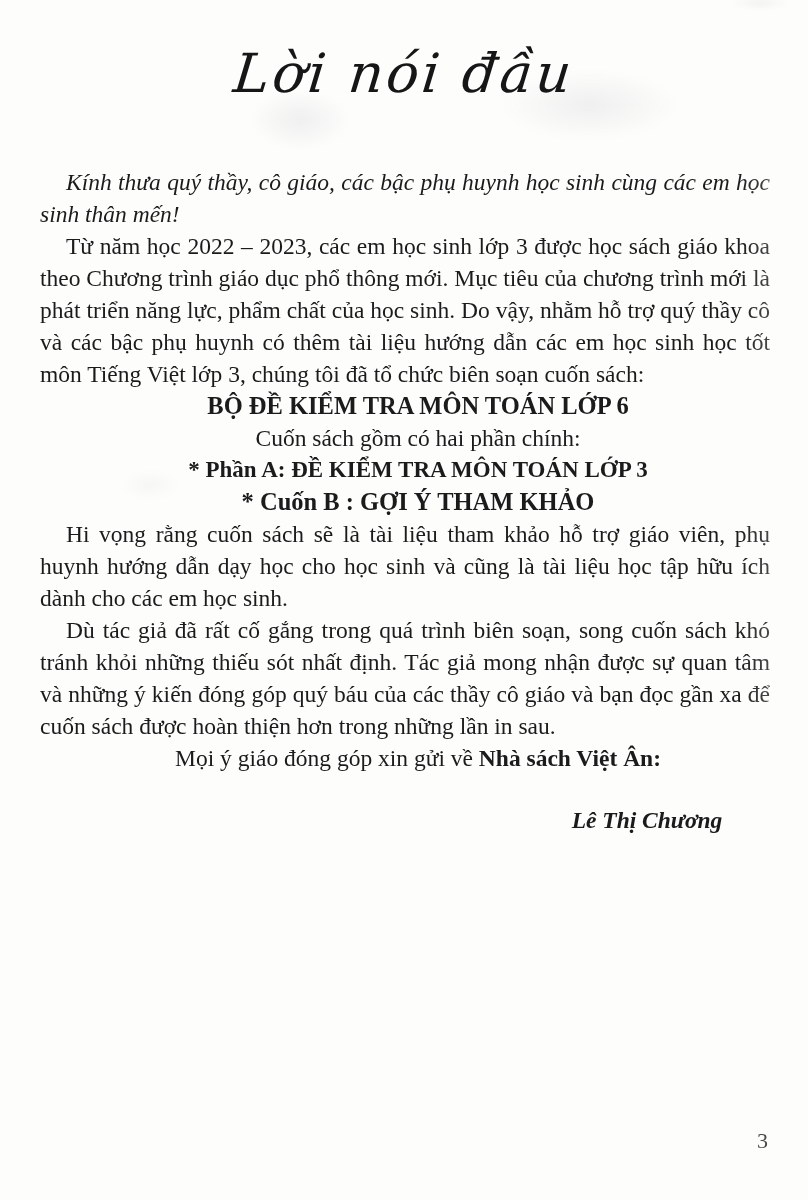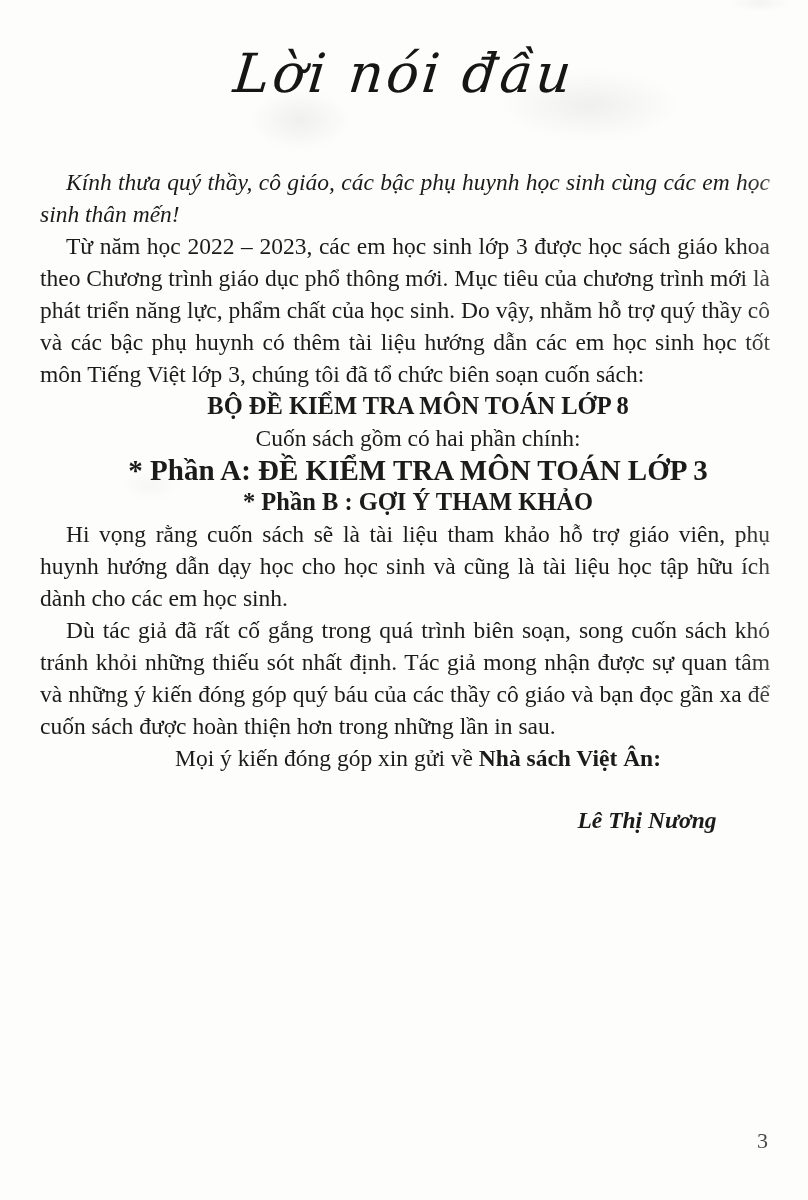--- a/index.html
+++ b/index.html
@@ -42,21 +42,21 @@
   .left { text-align: center; }
   .p-intro   { margin-top: 10px; }
   .p-booktitle {
     margin-top: 4px;
     text-align: center;
     text-indent: 0;
     font-weight: 700;
     font-size: 24.5px;
   }
   .p-partsintro { margin-top: 6px; }
-  .p-parta { margin-top: 0px; font-weight: 700; font-size: 29px; }
+  .p-parta { margin-top: 0px; font-weight: 700; font-size: 23px; }
   .p-partb { margin-top: 6px; font-weight: 700; font-size: 24.5px; }
   .p-hope    { margin-top: 7px; }
   .p-apology { margin-top: 7px; }
   .p-feedback{ margin-top: 4px; }
   .p-address { margin-top: 3px; }
   .p-email   { margin-top: 3px; }
   .p-thanks  { margin-top: 14px; }
   .signature {
     margin-top: 28px;
     margin-left: auto;
@@ -106,42 +106,42 @@
   <div class="smudge smudge-d"></div>
 
   <h1 class="script-title">Lời nói đầu</h1>
 
   <div class="content">
 
     <p class="italic p-greeting">Kính thưa quý thầy, cô giáo, các bậc phụ huynh học sinh cùng các em học sinh thân mến!</p>
 
     <p class="p-intro">Từ năm học 2022 – 2023, các em học sinh lớp 3 được học sách giáo khoa theo Chương trình giáo dục phổ thông mới. Mục tiêu của chương trình mới là phát triển năng lực, phẩm chất của học sinh. Do vậy, nhằm hỗ trợ quý thầy cô và các bậc phụ huynh có thêm tài liệu hướng dẫn các em học sinh học tốt môn Tiếng Việt lớp 3, chúng tôi đã tổ chức biên soạn cuốn sách:</p>
 
-    <p class="p-booktitle">BỘ ĐỀ KIỂM TRA MÔN TOÁN LỚP 8</p>
+    <p class="p-booktitle">BỘ ĐỀ KIỂM TRA MÔN TOÁN LỚP 6</p>
 
     <p class="p-partsintro left">Cuốn sách gồm có hai phần chính:</p>
 
     <p class="p-parta left">* Phần A: ĐỀ KIỂM TRA MÔN TOÁN LỚP 3</p>
 
-    <p class="p-partb left">* Phần B : GỢI Ý THAM KHẢO</p>
+    <p class="p-partb left">* Cuốn B : GỢI Ý THAM KHẢO</p>
 
     <p class="p-hope">Hi vọng rằng cuốn sách sẽ là tài liệu tham khảo hỗ trợ giáo viên, phụ huynh hướng dẫn dạy học cho học sinh và cũng là tài liệu học tập hữu ích dành cho các em học sinh.</p>
 
     <p class="p-apology">Dù tác giả đã rất cố gắng trong quá trình biên soạn, song cuốn sách khó tránh khỏi những thiếu sót nhất định. Tác giả mong nhận được sự quan tâm và những ý kiến đóng góp quý báu của các thầy cô giáo và bạn đọc gần xa để cuốn sách được hoàn thiện hơn trong những lần in sau.</p>
 
     <p class="p-feedback left">
-      <span>Mọi ý kiến đóng góp xin gửi về</span>
+      <span>Mọi ý giáo đóng góp xin gửi về</span>
       <span class="bold">Nhà sách Việt Ân:</span>
     </p>
 
 
 
 
     <div class="signature">
-      <div class="sig-name">Lê Thị Nương</div>
+      <div class="sig-name">Lê Thị Chương</div>
     </div>
 
   </div>
 
   <div class="edge-fade"></div>
 
   <div class="page-number">3</div>
 
 </div>
 

